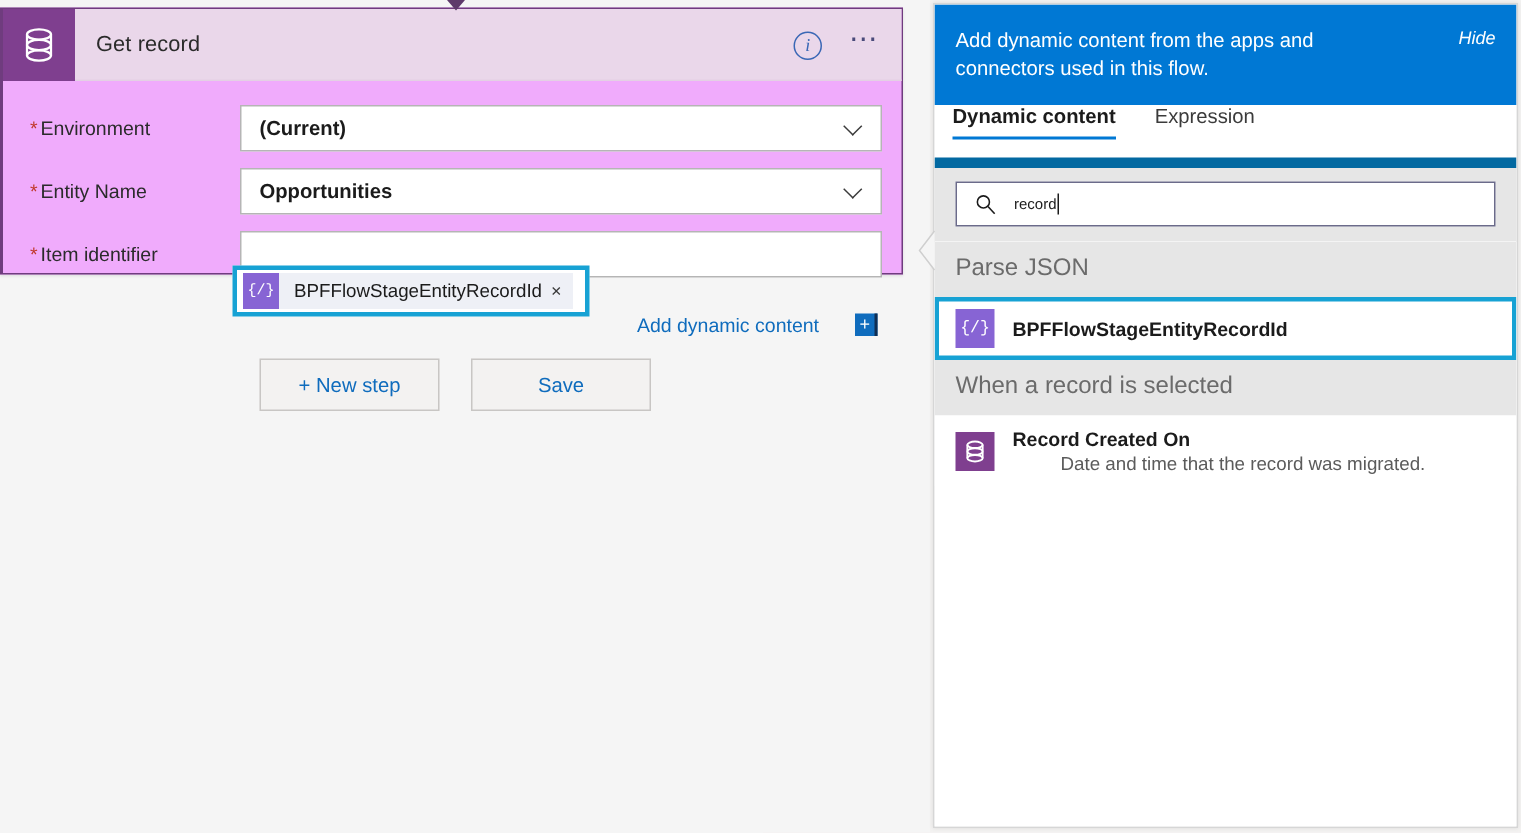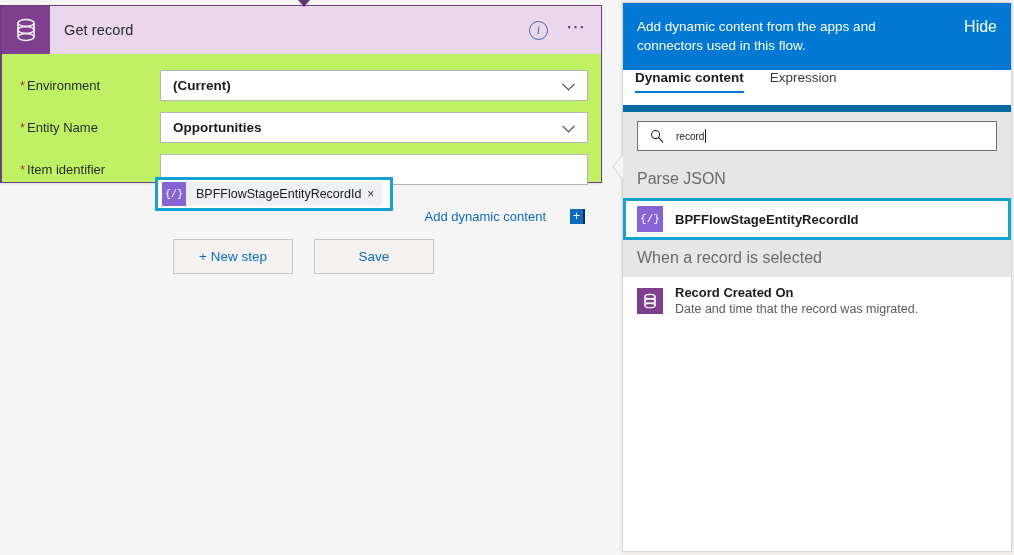--- a/index.html
+++ b/index.html
@@ -27,21 +27,21 @@
     border-left: 6px solid transparent;
     border-right: 6px solid transparent;
     border-top: 7px solid #5e3a6b;
     z-index: 3;
   }
 
   
   #action-card {
     position: absolute; left: 0px; top: 5px;
     width: 602px; height: 178px;
-    background: #bef264;
+    background: #f0abfc;
     border: 1px solid #6f3c7e;
     border-left-width: 2px;
     box-shadow: 0 1px 2px rgba(0,0,0,.10);
   }
   .card-header {
     position: relative;
     height: 48px;
     background: #ead7ea;
     display: flex; align-items: center;
     border-bottom: 1px solid #e4d0e4;
@@ -191,21 +191,21 @@
   .panel-header {
     background: #0078d4;
     color: #fff;
     padding: 14px 14px 15px 14px;
     display: flex; justify-content: space-between; align-items: flex-start;
   }
   .panel-header-text {
     font-size: 13.5px; line-height: 19px; max-width: 275px;
   }
   .panel-hide {
-    font-size: 16px; cursor: pointer; white-space: nowrap; padding-top: 1px;
+    font-size: 12px; cursor: pointer; white-space: nowrap; padding-top: 1px; font-style: italic;
   }
   .panel-tabs {
     display: flex; align-items: flex-start;
     height: 42px; background: #fff;
     padding-left: 12px; gap: 26px;
     border-bottom: 7px solid #0369a1;
   }
   .panel-tab {
     font-size: 13.5px; color: #3b3b3b;
     padding-bottom: 8px; cursor: pointer;
@@ -261,21 +261,21 @@
     display: flex; align-items: center; justify-content: center;
     color: #fff; font-size: 11px; margin-right: 12px;
   }
   .dc-icon.purple-light {
     background: #8764d4;
     font-family: "Liberation Mono", monospace;
   }
   .dc-icon.purple-dark { background: #7f3f8f; }
   .dc-text-wrap { display: flex; flex-direction: column; }
   .dc-title { font-size: 13px; color: #1b1b1b; font-weight: bold; }
-  .dc-sub { font-size: 12.5px; color: #5b5b5b; margin-top: 2px; }
+  .dc-sub { font-size: 12.5px; color: #5b5b5b; margin-top: 2px; margin-left: 32px; }
 
   
   .panel-collapse-tab {
     position: absolute; left: 612px; top: 152px;
     width: 12px; height: 30px;
     z-index: 6;
   }
 </style>
 </head>
 <body>

